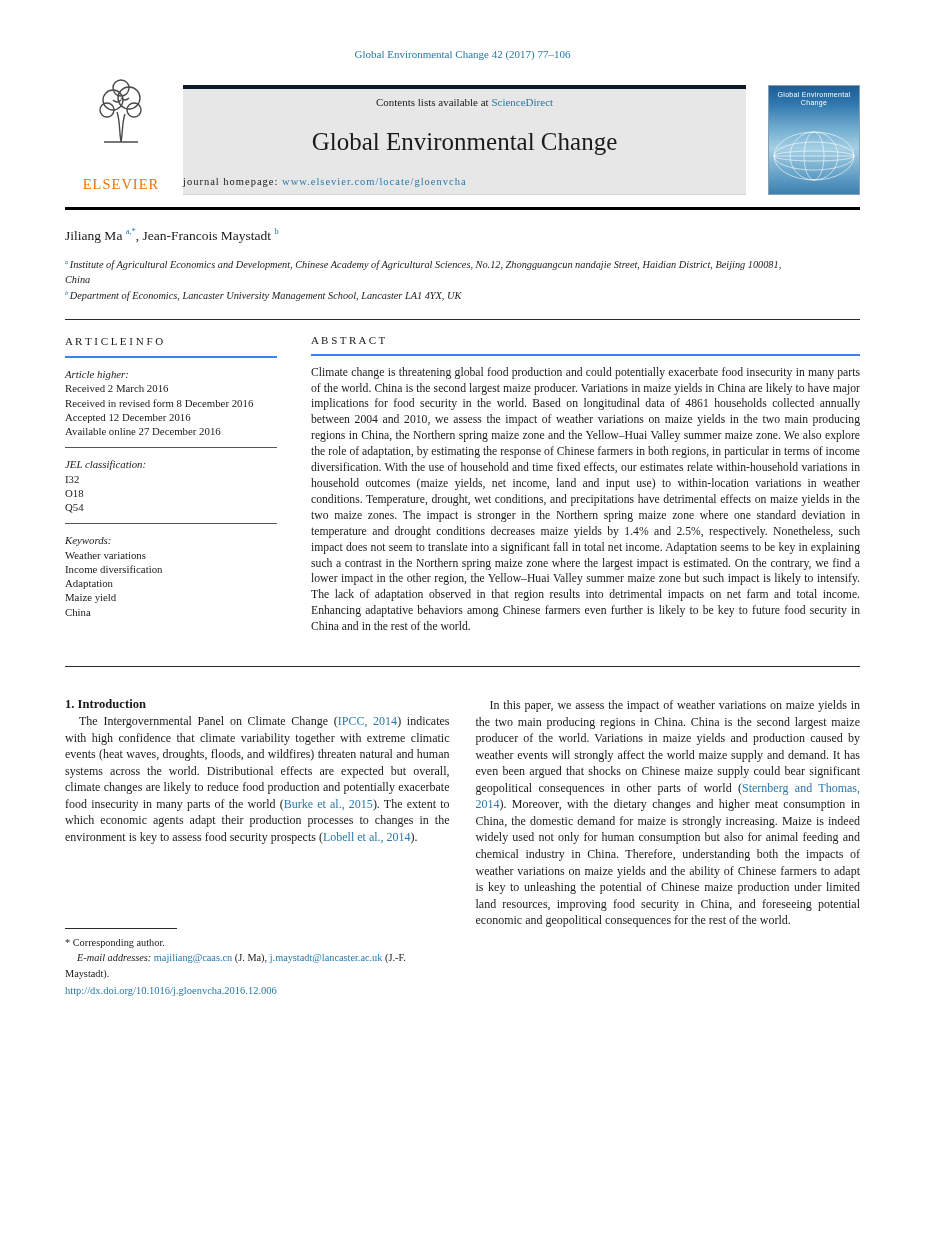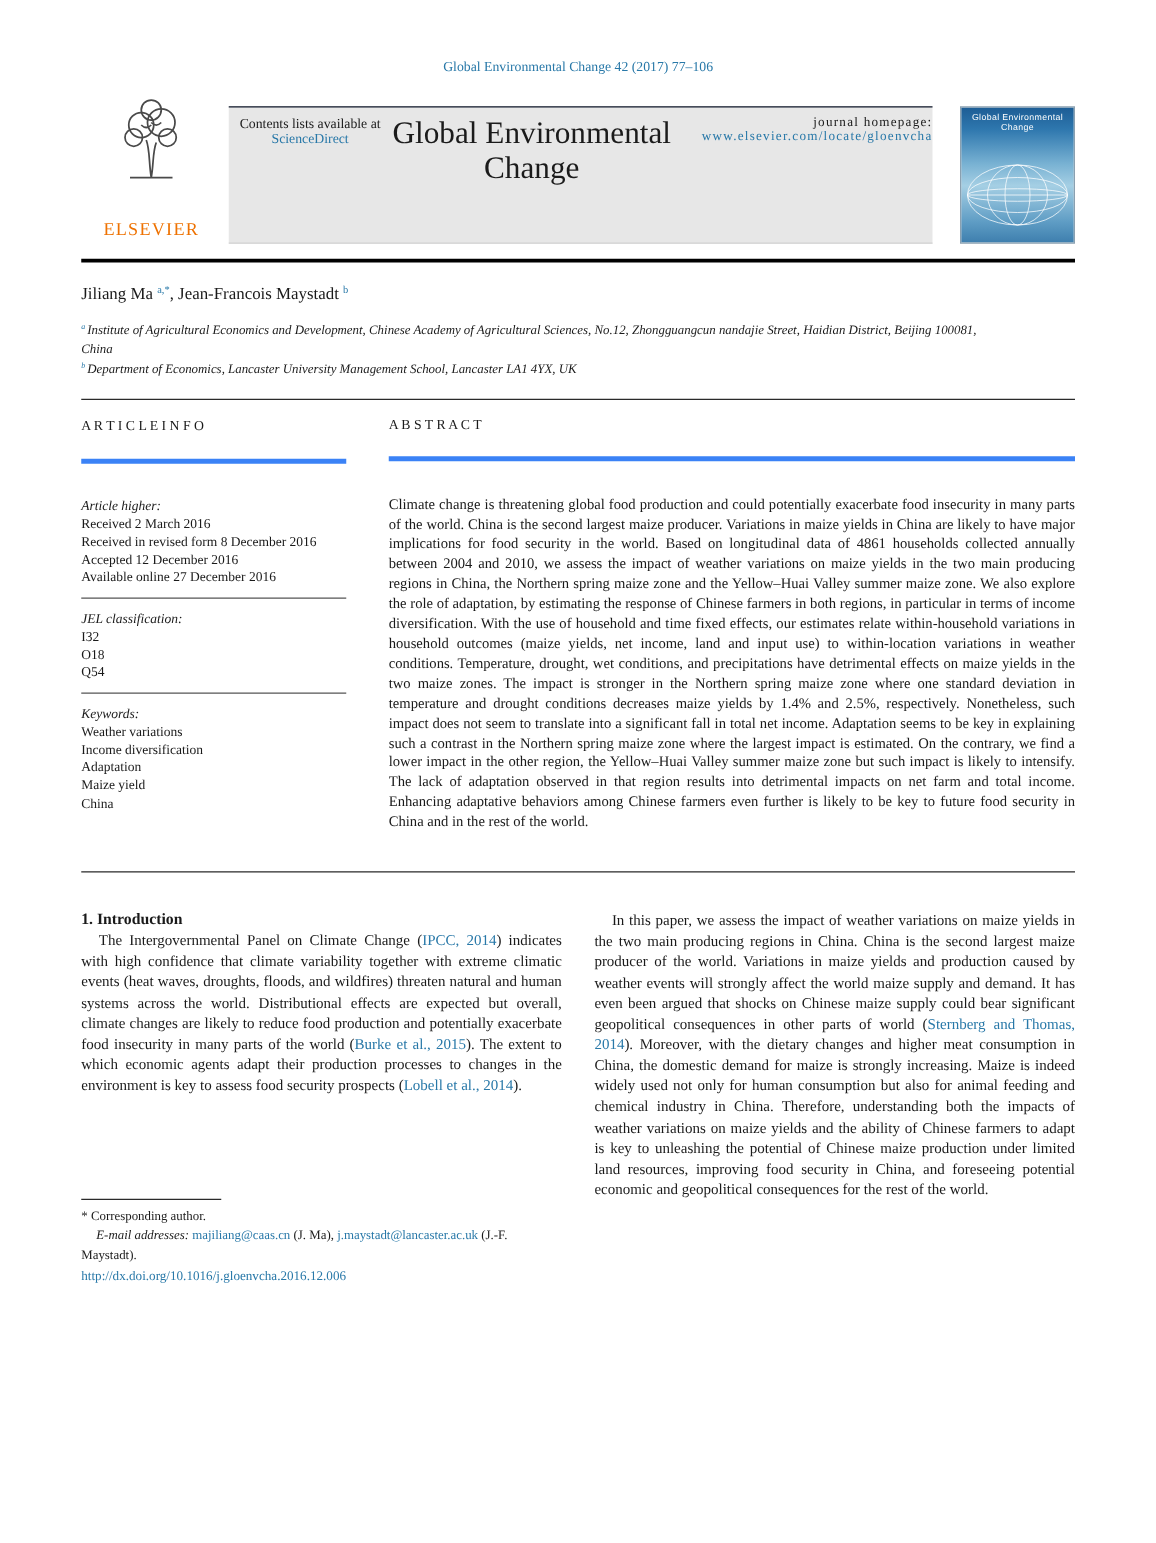--- a/index.html
+++ b/index.html
@@ -25,27 +25,27 @@
   .logo-block { width: 112px; display: flex; flex-direction: column; align-items: center; justify-content: flex-end; padding-bottom: 2px; gap: 28px; }
   .logo-block svg { display: block; }
   .elsevier-wordmark {
     font-family: "Liberation Serif", serif;
     color: var(--elsevier-orange);
     font-size: 14.5px; letter-spacing: 1px; margin-top: 2px;
   }
   .banner {
     flex: 1; background: var(--header-gray);
     margin-left: 6px; margin-right: 22px;
-    display: flex; flex-direction: row; justify-content: space-between;
+    display: flex; flex-direction: column; justify-content: space-between;
     padding: 7px 0 7px 0;
-    border-top: 1px solid #0f172a; border-bottom: 1px solid #d2d2d2;
+    border-top: 4px solid #0f172a; border-bottom: 1px solid #d2d2d2;
   }
   .contents-line { text-align: center; font-size: 11px; }
   .journal-title { text-align: center; font-size: 25px; color: #1b1b1b; }
-  .homepage-line { text-align: right; font-size: 10.5px; letter-spacing: 1px; }
+  .homepage-line { text-align: left; font-size: 10.5px; letter-spacing: 1px; }
   .cover {
     width: 92px; height: 110px; position: relative; overflow: hidden;
     border: 1px solid #8aa0b0;
     background: linear-gradient(180deg, #1d5d95 0%, #2e77ae 16%, #79b2d3 42%, #a5cfe4 58%, #5e9cc4 85%, #3e7fae 100%);
   }
   .cover-title {
     position: absolute; top: 5px; left: 0; right: 0;
     color: #fff; font-size: 7px; line-height: 1.2; text-align: center;
     font-family: "Liberation Sans", sans-serif; letter-spacing: 0.3px; padding: 0 4px;
   }
@@ -61,21 +61,21 @@
 
   .authors { margin-top: 17px; font-size: 13.5px; }
   .affiliations { margin-top: 13px; font-size: 10.3px; font-style: italic; line-height: 1.5; width: 740px; }
 
   .thin-rule { height: 1px; background: #2a2a2a; margin-top: 15px; }
 
   
   .info-abstract { display: flex; padding: 14px 0 16px 0; }
   .info-col { width: 212px; margin-right: 34px; flex-shrink: 0; font-size: 10.8px; line-height: 1.32; }
   .abstract-col { flex: 1; }
-  .col-heading { font-size: 11px; padding-bottom: 19px; border-bottom: 4px solid #3b82f6; margin-bottom: 27px; }
+  .col-heading { font-size: 11px; padding-bottom: 8px; border-bottom: 2px solid #3b82f6; margin-bottom: 9px; }
   .info-block { margin-bottom: 9px; }
   .info-sep { height: 1px; background: #555; margin: 9px 0 9px 0; }
   .abstract-text { font-size: 11.7px; line-height: 1.36; text-align: justify; }
   .copyright { text-align: right; font-size: 11.5px; margin-top: 11px; }
 
   
   .body-cols { display: flex; gap: 26px; margin-top: 30px; min-height: 302px; }
   .col { flex: 1; display: flex; flex-direction: column; }
   h2.section-heading { font-size: 12.6px; font-weight: bold; margin-bottom: 1px; }
   p.body-para { font-size: 12px; line-height: 1.38; text-align: justify; text-indent: 14px; }

